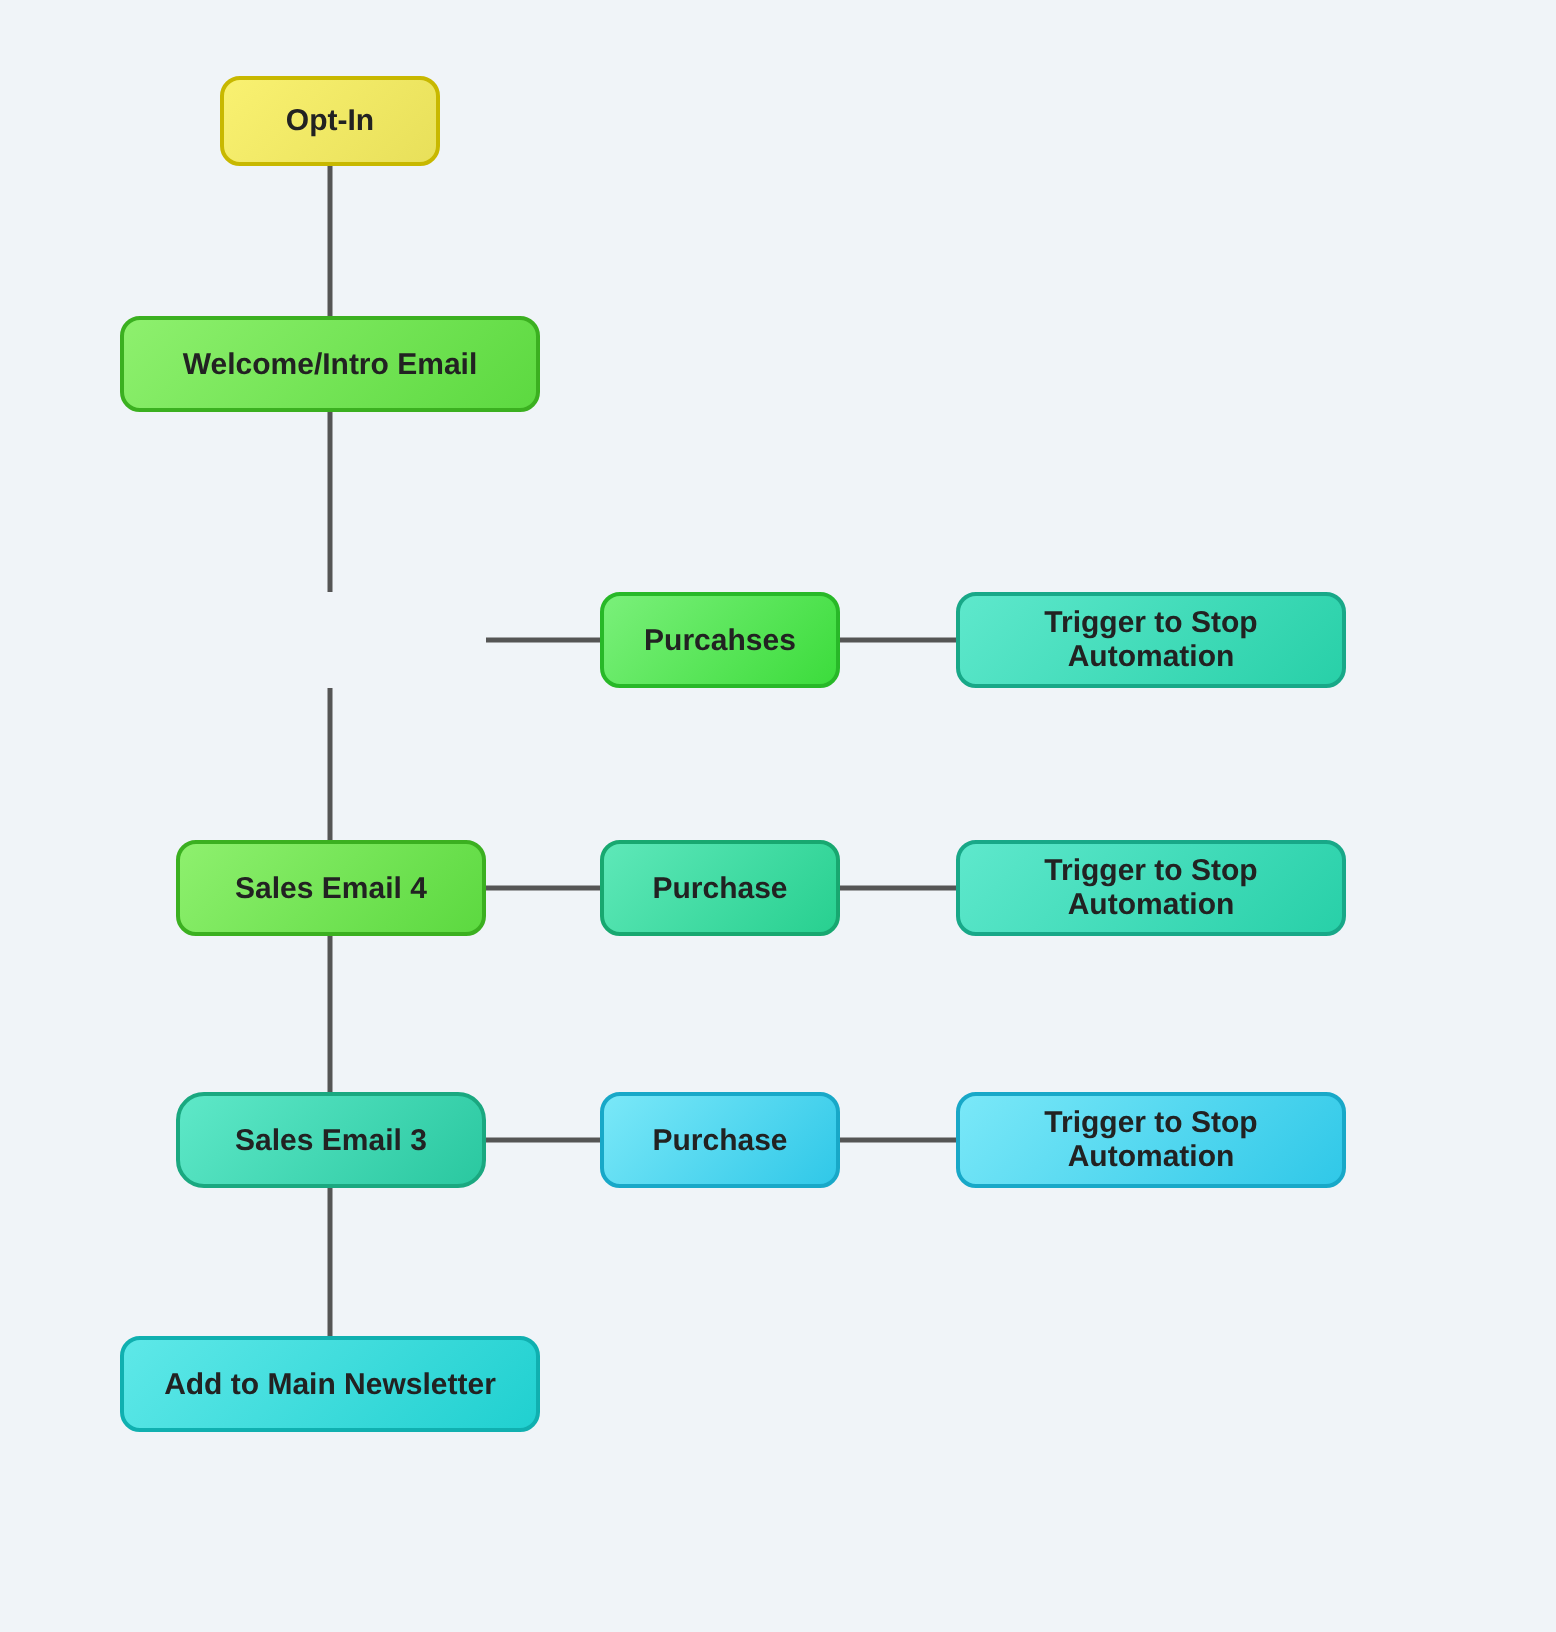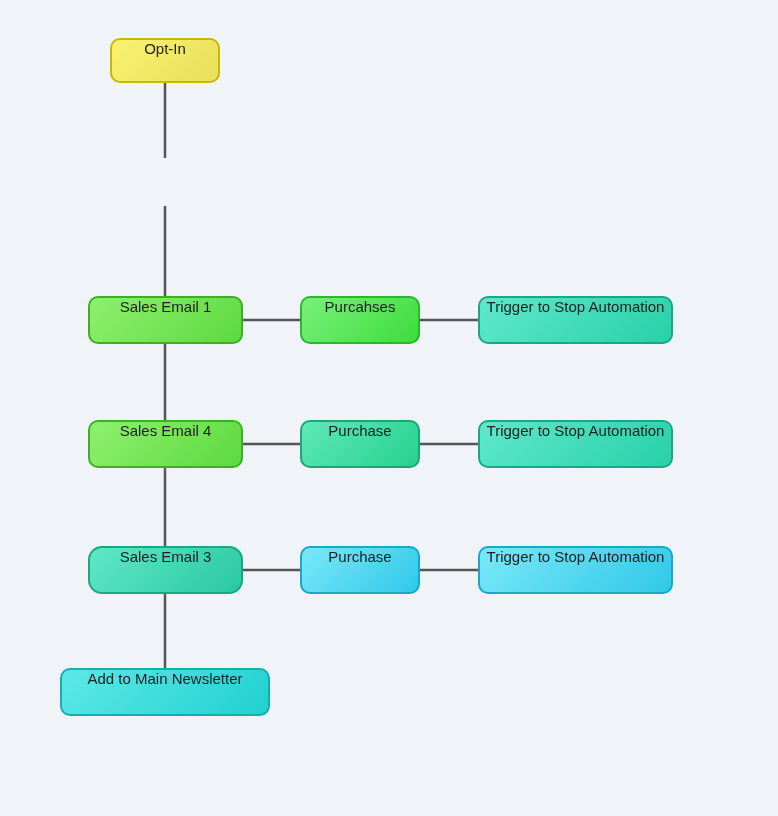--- a/index.html
+++ b/index.html
@@ -26,24 +26,24 @@
       width: 778px;
       height: 816px;
       pointer-events: none;
       z-index: 0;
     }
 
     .node {
       position: absolute;
       border-radius: 10px;
       display: flex;
-      align-items: flex-start;
+      align-items: center;
       justify-content: center;
       font-size: 15px;
-      font-weight: 400;
+      font-weight: 700;
       color: #222;
       text-align: center;
       z-index: 1;
       cursor: pointer;
       border: 2px solid rgba(0,0,0,0.15);
     }
 
     
     .node-optin {
       background: linear-gradient(135deg, #f9f171, #e8e05a);
@@ -192,24 +192,24 @@
 
     <line x1="243" y1="570" x2="300" y2="570" stroke="#555" stroke-width="2.5"></line>
 
     <line x1="420" y1="570" x2="478" y2="570" stroke="#555" stroke-width="2.5"></line>
   </svg>
 
   <div class="node node-optin">
     <span>Opt-In</span>
   </div>
 
-
-  <div class="node node-sales1">
-    <span>Sales Email 1</span>
-  </div>
+  <div class="node node-welcome">
+    <span>Welcome/Intro  Email</span>
+  </div>
+
 
   <div class="node node-sales2">
     <span>Sales Email 4</span>
   </div>
 
   <div class="node node-sales3">
     <span>Sales Email 3</span>
   </div>
 
   <div class="node node-newsletter">

